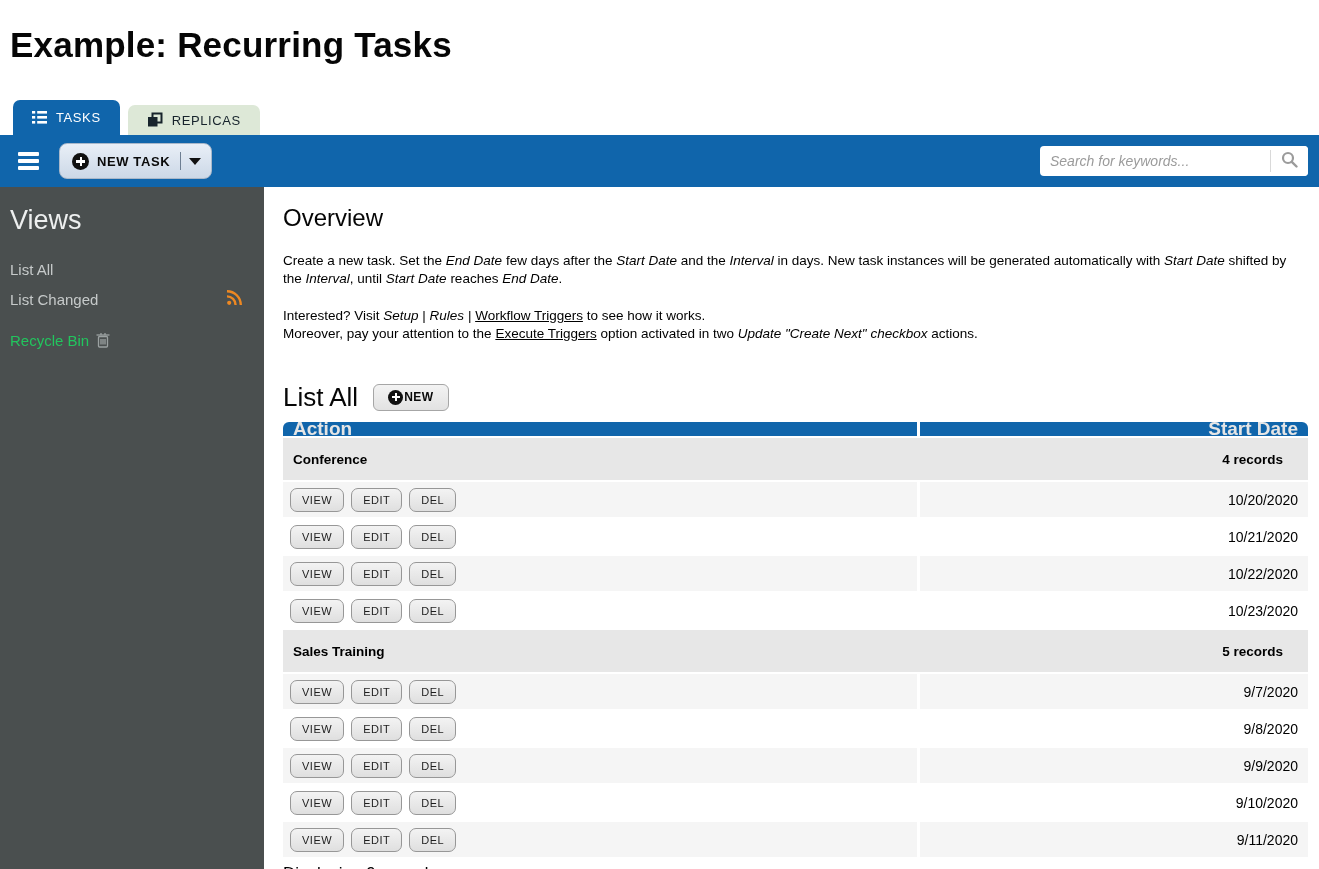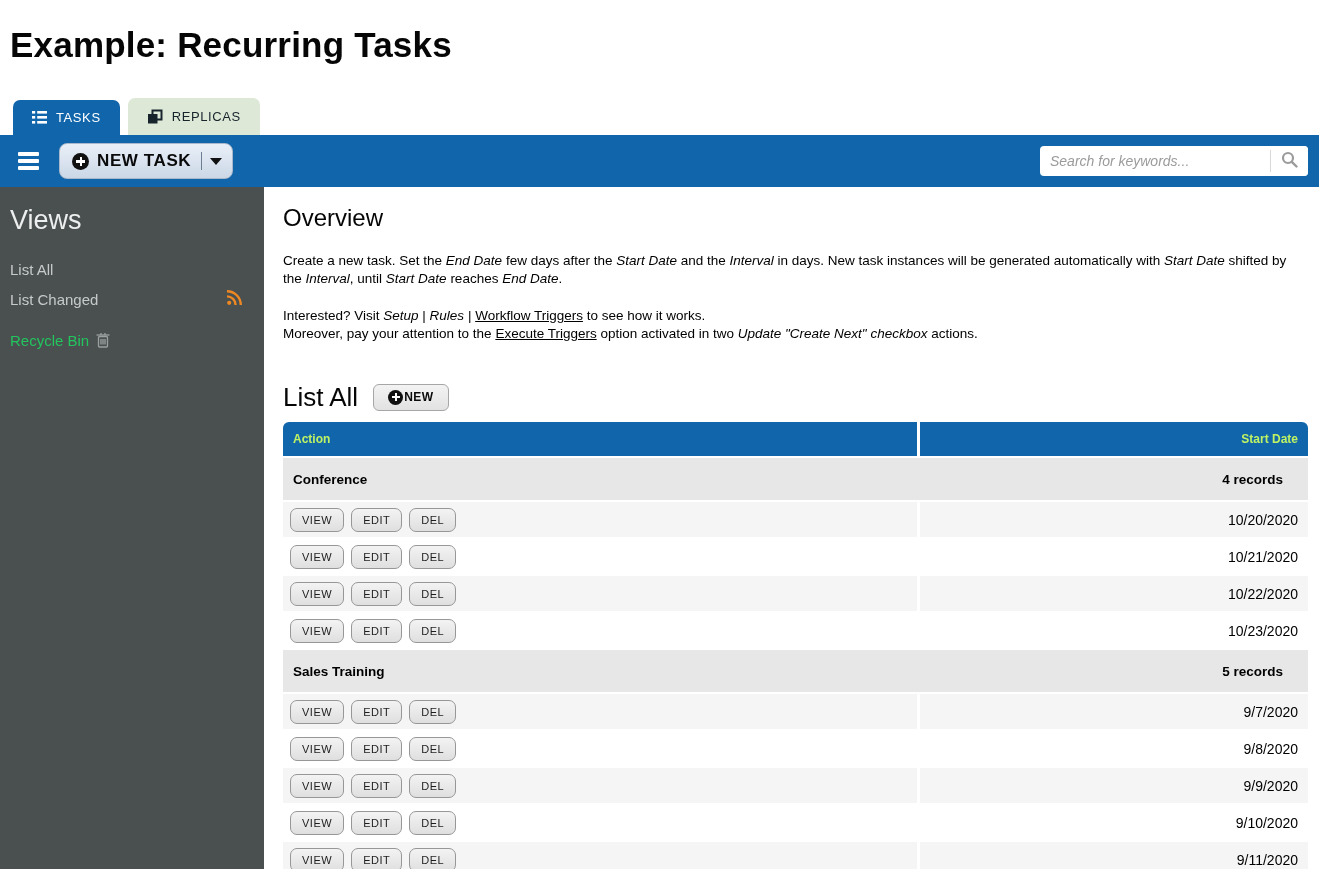--- a/index.html
+++ b/index.html
@@ -7,30 +7,30 @@
     font-family:"Liberation Sans","DejaVu Sans",sans-serif; color:#000; }
 
   
   .page-title { margin:22px 0 0 10px; font-size:35px; line-height:45px; font-weight:600; color:#060606; letter-spacing:.2px; }
 
   
   .tabs { display:flex; align-items:flex-end; gap:8px; margin:33px 0 0 13px; height:35px; }
   .tab { display:inline-flex; align-items:center; gap:9px; height:35px; padding:0 19px;
          border-radius:7px 7px 0 0; font-size:13px; letter-spacing:.6px; cursor:pointer; }
   .tab.active { background:#1065ab; color:#fff;margin-top:36px; }
-  .tab.inactive { background:#dde8d7; color:#17242c; height:37px; }
+  .tab.inactive { background:#dde8d7; color:#17242c; height:30px; }
   .tab svg { display:block; }
 
   
   .toolbar { height:52px; background:#1065ab; display:flex; align-items:center; padding:0 11px; }
   .hamburger { width:21px; height:18px; margin-left:7px; display:flex; flex-direction:column; justify-content:space-between; cursor:pointer; }
   .hamburger span { display:block; height:4px; background:#fff; border-radius:1px; }
   .newtask-btn { margin-left:20px; height:36px; display:flex; align-items:center; gap:8px; padding:0 10px 0 12px;
       background:linear-gradient(#e9eff7,#ccd8e7); border:1px solid #a9b8ca; border-radius:8px;
-      font-size:17px; font-weight:bold; color:#0a0a0a; letter-spacing:.6px; cursor:pointer; }
+      font-size:13px; font-weight:bold; color:#0a0a0a; letter-spacing:.6px; cursor:pointer; }
   .plus-circle { width:17px; height:17px; border-radius:50%; background:#111; position:relative; flex:0 0 17px; }
   .plus-circle::before, .plus-circle::after { content:""; position:absolute; background:#fff; }
   .plus-circle::before { left:4px; right:4px; top:7.5px; height:2.5px; }
   .plus-circle::after  { top:4px; bottom:4px; left:7.5px; width:2.5px; }
   .btn-divider { width:1px; height:18px; background:#6d7e92; margin-left:2px; }
   .caret-down { width:0; height:0; border-left:6px solid transparent; border-right:6px solid transparent; border-top:7px solid #111; }
   .toolbar-spacer { flex:1; }
   .searchbox { width:268px; height:30px; background:#fff; border-radius:4px; display:flex; align-items:center; overflow:hidden; }
   .searchbox input { flex:1; min-width:0; border:0; outline:none; padding:0 10px; font-size:14px;
       font-family:"Liberation Sans","DejaVu Sans",sans-serif; color:#be185d; }
@@ -60,21 +60,21 @@
   .new-btn { height:27px; display:flex; align-items:center; gap:1px; padding:0 14px;
       background:linear-gradient(#f3f3f3,#e2e2e2); border:1px solid #a6a6a6; border-radius:6px;
       font-size:12px; font-weight:bold; letter-spacing:.5px; color:#0a0a0a; cursor:pointer; }
   .new-btn .plus-circle { width:15px; height:15px; flex:0 0 15px; }
   .new-btn .plus-circle::before { top:6.5px; left:3.5px; right:3.5px; height:2.2px; }
   .new-btn .plus-circle::after { left:6.5px; top:3.5px; bottom:3.5px; width:2.2px; }
 
   
   .tbl { width:1025px; margin-top:8px; }
   .trow { display:flex; gap:3px; margin-bottom:2px; }
-  .hrow .cell { background:#1065ab; color:#bef264; font-weight:bold; font-size:12px; height:34px; display:flex; align-items:center; }
+  .hrow .cell { background:#1065ab; color:#e5e5e5; font-weight:bold; font-size:19px; height:14px; display:flex; align-items:center; }
   .hrow .action-cell { border-top-left-radius:6px; padding-left:10px; }
   .hrow .date-cell { border-top-right-radius:6px; justify-content:flex-end; padding-right:10px; }
   .action-cell { width:634px; flex:0 0 634px; }
   .date-cell { flex:1; }
   .grow-row { background:#e7e7e7; height:42px; display:flex; align-items:center; margin-bottom:2px; font-size:13.5px; font-weight:bold; }
   .grow-row .gname { flex:1; padding-left:10px; }
   .grow-row .gcount { padding-right:25px; }
   .drow .cell { height:35px; display:flex; align-items:center; }
   .drow.odd .cell { background:#f5f5f5; }
   .drow.even .cell { background:#fff; }

